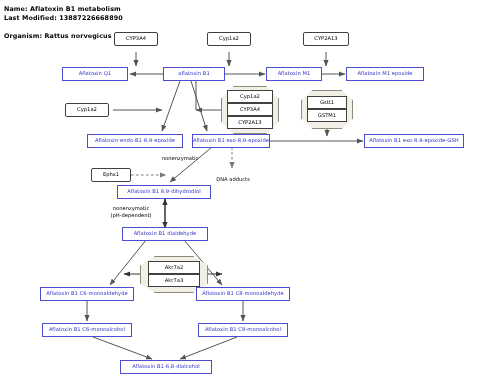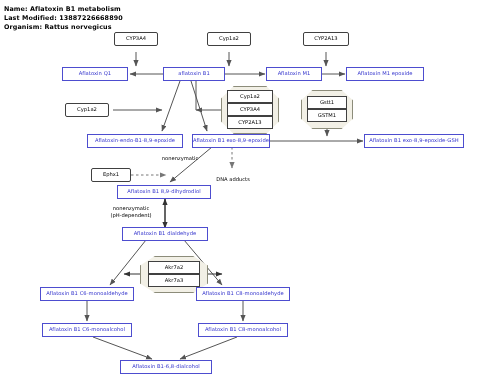--- a/index.html
+++ b/index.html
@@ -82,21 +82,21 @@
     clip-path: polygon(22% 0%, 78% 0%, 100% 26%, 100% 74%, 78% 100%, 22% 100%, 0% 74%, 0% 26%);
   }
 </style>
 </head>
 <body>
 
 <div id="canvas">
 
   <div class="meta" style="top:5px;">Name: Aflatoxin B1 metabolism</div>
   <div class="meta" style="top:14px;">Last Modified: 13887226668890</div>
-  <div class="meta" style="top:23px;">Organism: Rattus norvegicus</div>
+  <div class="meta" style="top:32px;">Organism: Rattus norvegicus</div>
 
   <svg id="svg-layer" viewBox="0 0 480 389">
     <defs>
       <marker id="ah" markerWidth="7" markerHeight="7" refX="6" refY="2.6" orient="auto" markerUnits="userSpaceOnUse">
         <path d="M0,0 L6.4,2.6 L0,5.2 z" fill="#555555"></path>
       </marker>
       <marker id="ahd" markerWidth="7" markerHeight="7" refX="6" refY="2.6" orient="auto" markerUnits="userSpaceOnUse">
         <path d="M0,0 L6.4,2.6 L0,5.2 z" fill="#777777"></path>
       </marker>
       <marker id="ahb" markerWidth="7" markerHeight="7" refX="6" refY="2.6" orient="auto" markerUnits="userSpaceOnUse">

